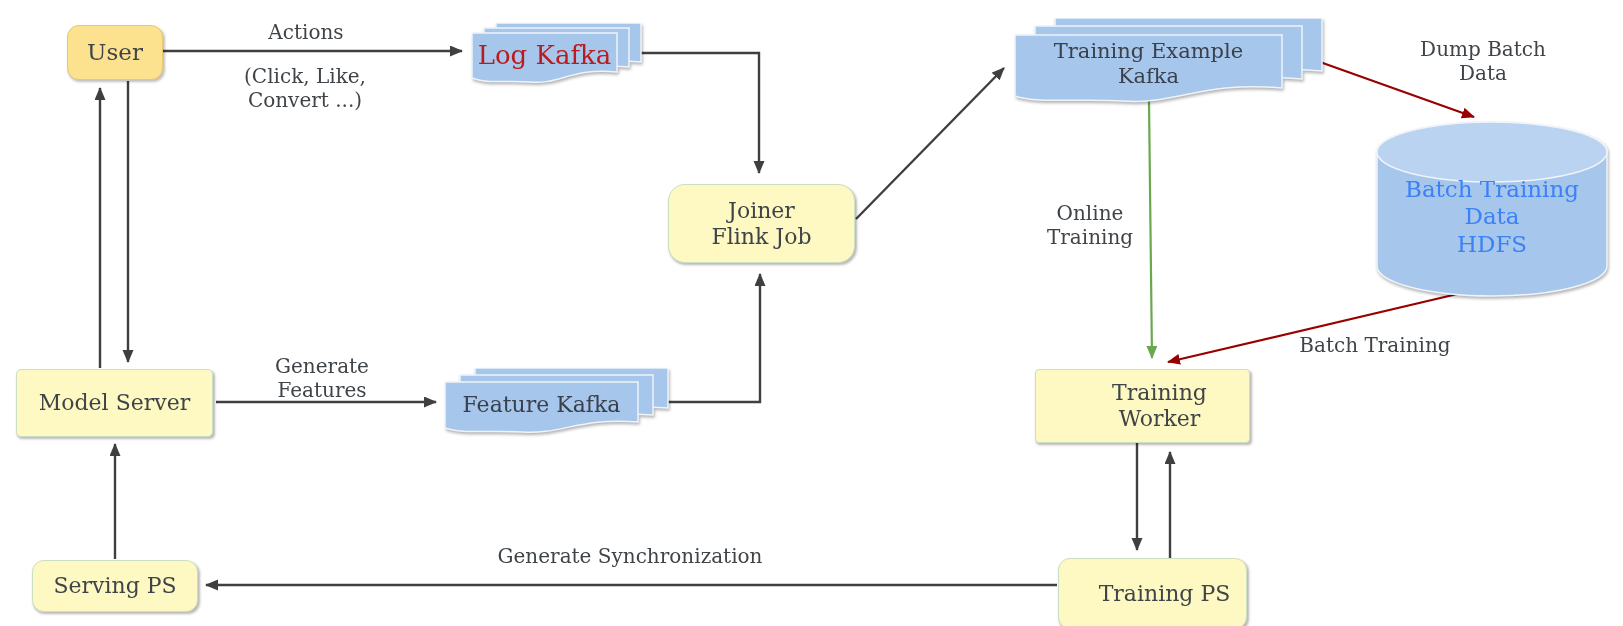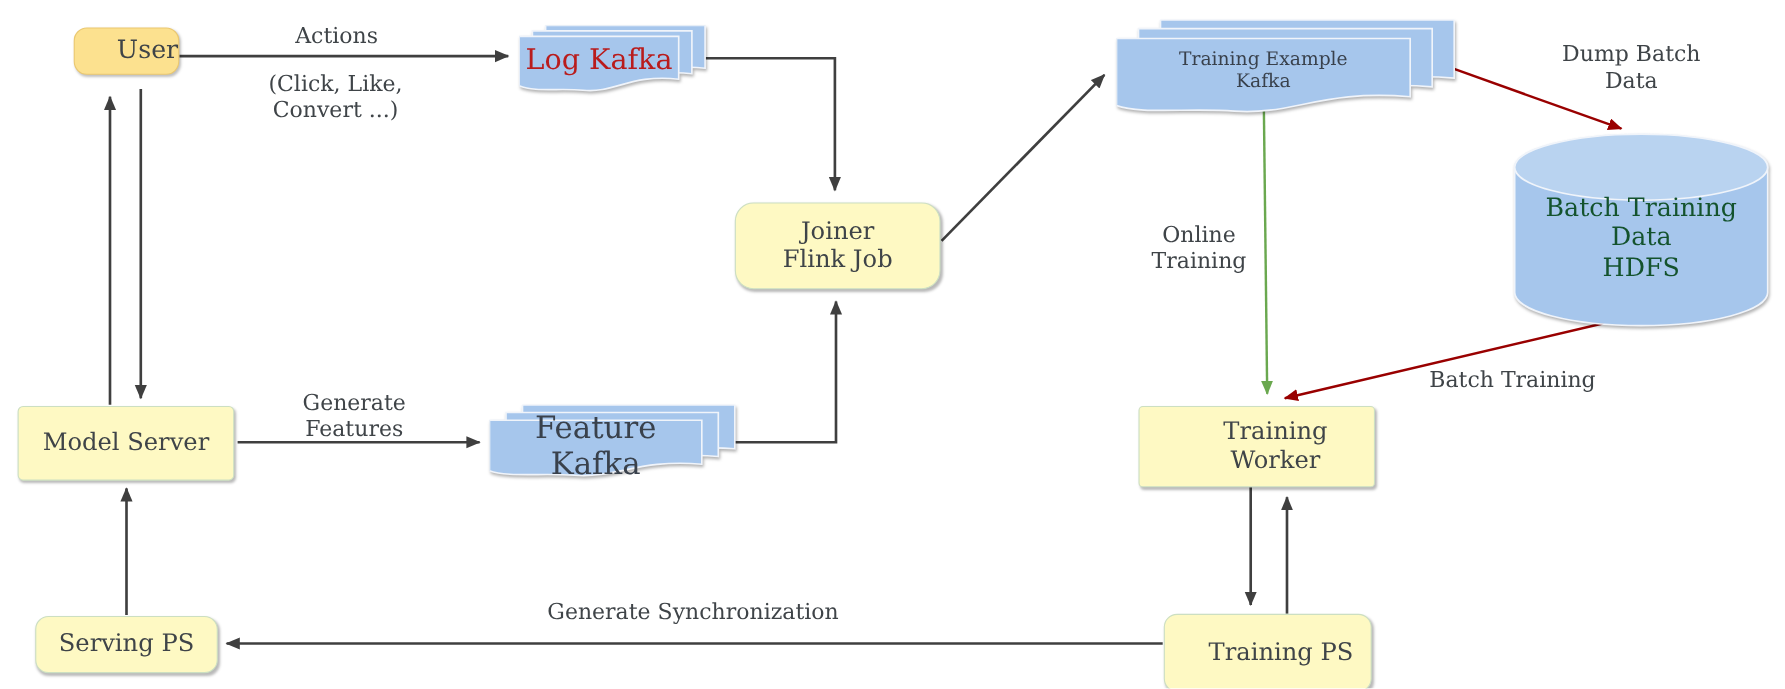--- a/index.html
+++ b/index.html
@@ -60,21 +60,21 @@
     <path d="M1320,62 L1474,117" stroke="#990000" stroke-width="2.2" fill="none" marker-end="url(#m-red)"></path>
     <path d="M1487,287 L1168,362" stroke="#990000" stroke-width="2.2" fill="none" marker-end="url(#m-red)"></path>
     <path d="M1137,443 V550" stroke="#3F3F3F" stroke-width="2.4" fill="none" marker-end="url(#m-dark)"></path>
     <path d="M1170,558 V452" stroke="#3F3F3F" stroke-width="2.4" fill="none" marker-end="url(#m-dark)"></path>
     <path d="M1057,585 H206" stroke="#3F3F3F" stroke-width="2.4" fill="none" marker-end="url(#m-dark)"></path>
     <path d="M115,559 V444" stroke="#3F3F3F" stroke-width="2.4" fill="none" marker-end="url(#m-dark)"></path>
     <path d="M100,368 V88" stroke="#3F3F3F" stroke-width="2.4" fill="none" marker-end="url(#m-dark)"></path>
     <path d="M128,81 V362" stroke="#3F3F3F" stroke-width="2.4" fill="none" marker-end="url(#m-dark)"></path>
   </svg>
 
-  <div class="node yellow-box" style="left:67px; top:25px; width:96px; height:43px; border-radius:12px; font-size:23px;justify-content:flex-end;">
+  <div class="node yellow-box" style="left:67px; top:25px; width:96px; height:55px; border-radius:12px; font-size:23px;">
     <span>User</span>
   </div>
 
   <div class="node green-box" style="left:16px; top:369px; width:197px; height:68px; border-radius:5px;">
     <span>Model Server</span>
   </div>
 
   <div class="node green-box" style="left:32px; top:560px; width:166px; height:52px; border-radius:12px;">
     <span>Serving PS</span>
   </div>
@@ -109,41 +109,41 @@
     <g transform="translate(30,0)">
       <path d="M0,0 H193 V40 C135,35 116,53 77,50 C48,48 15,52 0,46 Z" fill="#A6C6EC" stroke="#F0F4FA" stroke-width="1.5"></path>
     </g>
     <g transform="translate(15,7)">
       <path d="M0,0 H193 V40 C135,35 116,53 77,50 C48,48 15,52 0,46 Z" fill="#A6C6EC" stroke="#F0F4FA" stroke-width="1.5"></path>
     </g>
     <g transform="translate(0,14)">
       <path d="M0,0 H193 V40 C135,35 116,53 77,50 C48,48 15,52 0,46 Z" fill="#A6C6EC" stroke="#F0F4FA" stroke-width="1.5"></path>
     </g>
   </svg>
-  <div class="shape-label" style="left:445px; top:382px; width:193px; height:46px; font-size:28px; color:#39414C;">Feature Kafka</div>
+  <div class="shape-label" style="left:445px; top:382px; width:193px; height:46px; font-size:22px; color:#39414C;">Feature Kafka</div>
 
   <svg class="kafka" style="left:1015px; top:18px;" width="310" height="90" viewBox="0 0 310 90">
     <g transform="translate(40,0)">
       <path d="M0,0 H267 V53 C187,46 160,70 107,66 C67,63 21,69 0,61 Z" fill="#A6C6EC" stroke="#F0F4FA" stroke-width="1.5"></path>
     </g>
     <g transform="translate(20,8)">
       <path d="M0,0 H267 V53 C187,46 160,70 107,66 C67,63 21,69 0,61 Z" fill="#A6C6EC" stroke="#F0F4FA" stroke-width="1.5"></path>
     </g>
     <g transform="translate(0,17)">
       <path d="M0,0 H267 V53 C187,46 160,70 107,66 C67,63 21,69 0,61 Z" fill="#A6C6EC" stroke="#F0F4FA" stroke-width="1.5"></path>
     </g>
   </svg>
-  <div class="shape-label" style="left:1015px; top:35px; width:267px; height:58px; font-size:17px; color:#39414C;">Training Example
+  <div class="shape-label" style="left:1015px; top:35px; width:267px; height:58px; font-size:21px; color:#39414C;">Training Example
 Kafka</div>
 
   <svg class="cyl" style="left:1375px; top:120px;" width="234" height="180" viewBox="0 0 234 180">
     <path d="M2,32 V146 A115,30 0 0 0 232,146 V32 A115,30 0 0 0 2,32 Z" fill="#A6C6EC" stroke="#F0F4FA" stroke-width="1.5"></path>
     <ellipse cx="117" cy="32" rx="115" ry="30" fill="#B9D3F0" stroke="#F0F4FA" stroke-width="1.5"></ellipse>
   </svg>
-  <div class="shape-label" style="left:1375px; top:185px; width:234px; height:64px; font-size:23px; color:#14532d;">Batch Training Data
+  <div class="shape-label" style="left:1375px; top:185px; width:234px; height:64px; font-size:23px; color:#3b82f6;">Batch Training Data
 HDFS</div>
 
   <div class="edge-label" style="left:306px; top:32px;">Actions</div>
   <div class="edge-label" style="left:305px; top:88px;">(Click, Like,
 Convert ...)</div>
   <div class="edge-label" style="left:322px; top:378px;">Generate
 Features</div>
   <div class="edge-label" style="left:1090px; top:225px;">Online
 Training</div>
   <div class="edge-label" style="left:1483px; top:61px;">Dump Batch Data</div>

